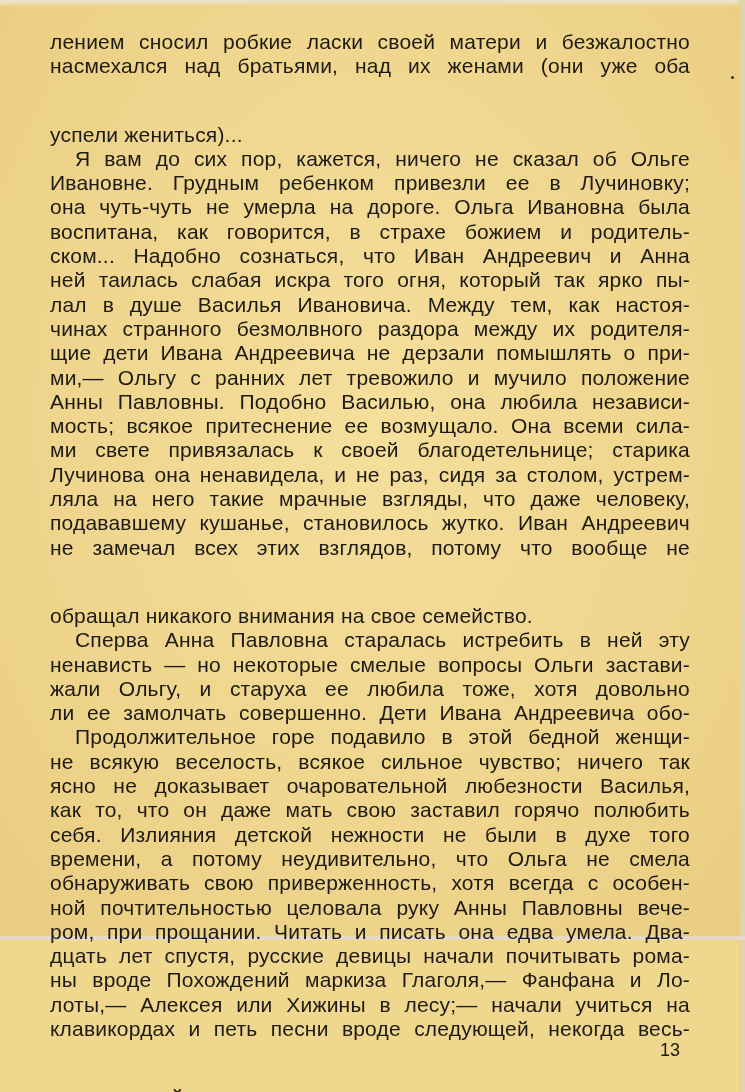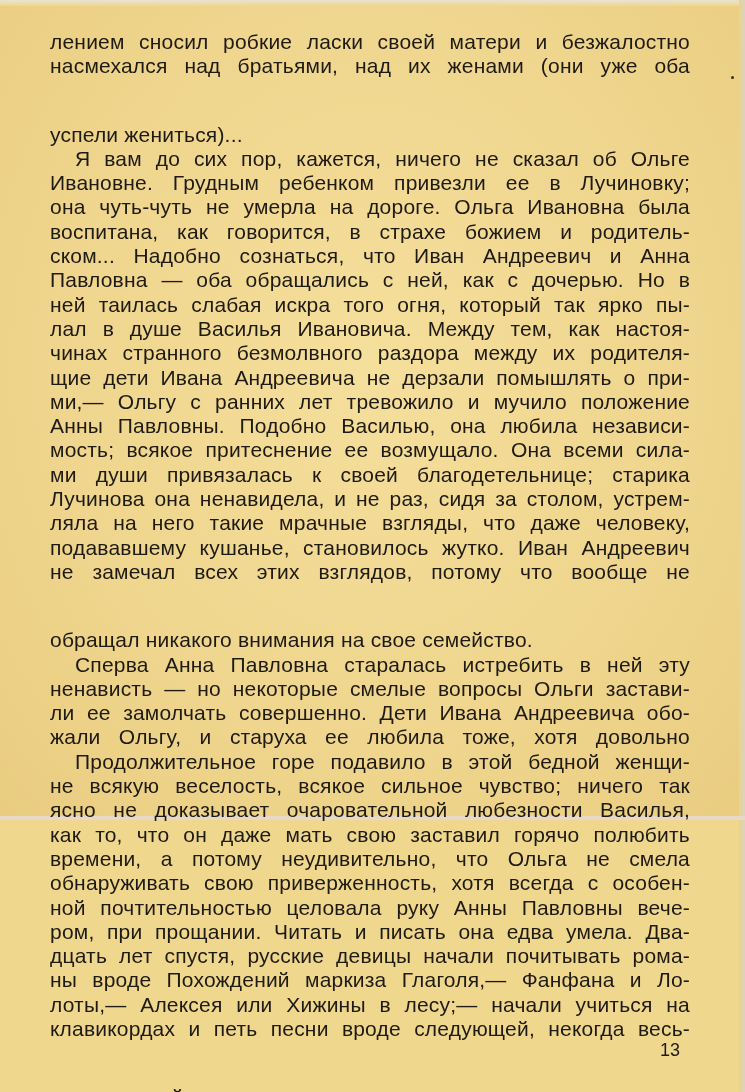--- a/index.html
+++ b/index.html
@@ -2,21 +2,21 @@
 <html><head>
 <meta charset="utf-8">
 <style>
   html, body { margin: 0; padding: 0; }
   body {
     width: 745px; height: 1092px; overflow: hidden;
     background: #f0d78e;
     position: relative;
   }
   .page {
-    position: absolute; left: 0; top: 0; width: 745px; height: 820px;
+    position: absolute; left: 0; top: 0; width: 745px; height: 940px;
     background: radial-gradient(ellipse at 50% 45%, #f5df9c 0%, #efd58d 60%, #e9cc80 100%);
   }
   .edge-right {
     position: absolute; right: 0; top: 0; width: 6px; height: 1092px;
     background: linear-gradient(to right, #ecd28a, #d9d4c4);
   }
   .edge-top {
     position: absolute; left: 0; top: 0; width: 745px; height: 6px;
     background: linear-gradient(to bottom, #e8e3d3, #f0d78e);
   }
@@ -53,42 +53,42 @@
 
   <div class="text" id="body-text">
       <div class="line">лением сносил робкие ласки  своей матери и безжалостно</div>
       <div class="line">насмехался над братьями,  над их женами  (они уже оба</div>
       <div class="line last">успели жениться)...</div>
       <div class="line indent">Я вам до сих пор, кажется, ничего не сказал об Ольге</div>
       <div class="line">Ивановне. Грудным  ребенком  привезли ее в Лучиновку;</div>
       <div class="line">она чуть-чуть не умерла на дороге. Ольга Ивановна была</div>
       <div class="line">воспитана,  как  говорится, в страхе  божием и родитель-</div>
       <div class="line">ском...  Надобно сознаться, что Иван  Андреевич и Анна</div>
-      <div class="line">Павловна — оба  обращались с ней, как с дочерью. Но в</div>
       <div class="line">ней таилась слабая искра того огня, который так ярко пы-</div>
       <div class="line">лал в душе Василья Ивановича.  Между тем, как настоя-</div>
       <div class="line">чинах странного безмолвного раздора между их родителя-</div>
       <div class="line">щие дети Ивана Андреевича не дерзали помышлять о при-</div>
       <div class="line">ми,— Ольгу с ранних лет тревожило и мучило положение</div>
       <div class="line">Анны Павловны. Подобно Василью, она любила независи-</div>
       <div class="line">мость; всякое притеснение ее возмущало. Она всеми сила-</div>
-      <div class="line">ми души привязалась к своей  благодетельнице;  старика</div>
+      <div class="line">ми свете привязалась к своей  благодетельнице;  старика</div>
       <div class="line">Лучинова она ненавидела, и не раз, сидя за столом, устрем-</div>
       <div class="line">ляла на него такие мрачные взгляды, что даже  человеку,</div>
       <div class="line">подававшему кушанье, становилось жутко. Иван Андреевич</div>
       <div class="line">не замечал всех  этих взглядов,  потому что  вообще не</div>
       <div class="line last">обращал никакого внимания на свое семейство.</div>
       <div class="line indent">Сперва Анна Павловна старалась  истребить в ней эту</div>
       <div class="line">ненависть — но некоторые смелые вопросы Ольги застави-</div>
+      <div class="line">жали  Ольгу, и старуха ее любила  тоже, хотя  довольно</div>
       <div class="line">ли ее замолчать совершенно. Дети Ивана Андреевича обо-</div>
-      <div class="line">жали  Ольгу, и старуха ее любила  тоже, хотя  довольно</div>
       <div class="line indent">Продолжительное горе подавило в этой бедной женщи-</div>
       <div class="line">не всякую веселость, всякое сильное чувство;  ничего так</div>
       <div class="line">ясно не доказывает очаровательной любезности  Василья,</div>
       <div class="line">как то, что он даже мать свою заставил горячо полюбить</div>
+      <div class="line">себя. Излияния детской  нежности не были в духе  того</div>
       <div class="line">времени, а потому  неудивительно, что  Ольга  не смела</div>
       <div class="line">обнаруживать свою приверженность, хотя всегда с особен-</div>
       <div class="line">ной почтительностью целовала руку Анны Павловны вече-</div>
       <div class="line">ром, при прощании. Читать и писать она едва умела. Два-</div>
       <div class="line">дцать лет спустя, русские девицы начали почитывать рома-</div>
       <div class="line">ны вроде Похождений маркиза Глаголя,— Фанфана и Ло-</div>
       <div class="line">лоты,— Алексея или Хижины в лесу;— начали учиться на</div>
       <div class="line">клавикордах и петь песни вроде следующей, некогда весь-</div>
       <div class="line last">ма известной:</div>
       <div class="line verse first">«Мужчины  на  свете</div>

